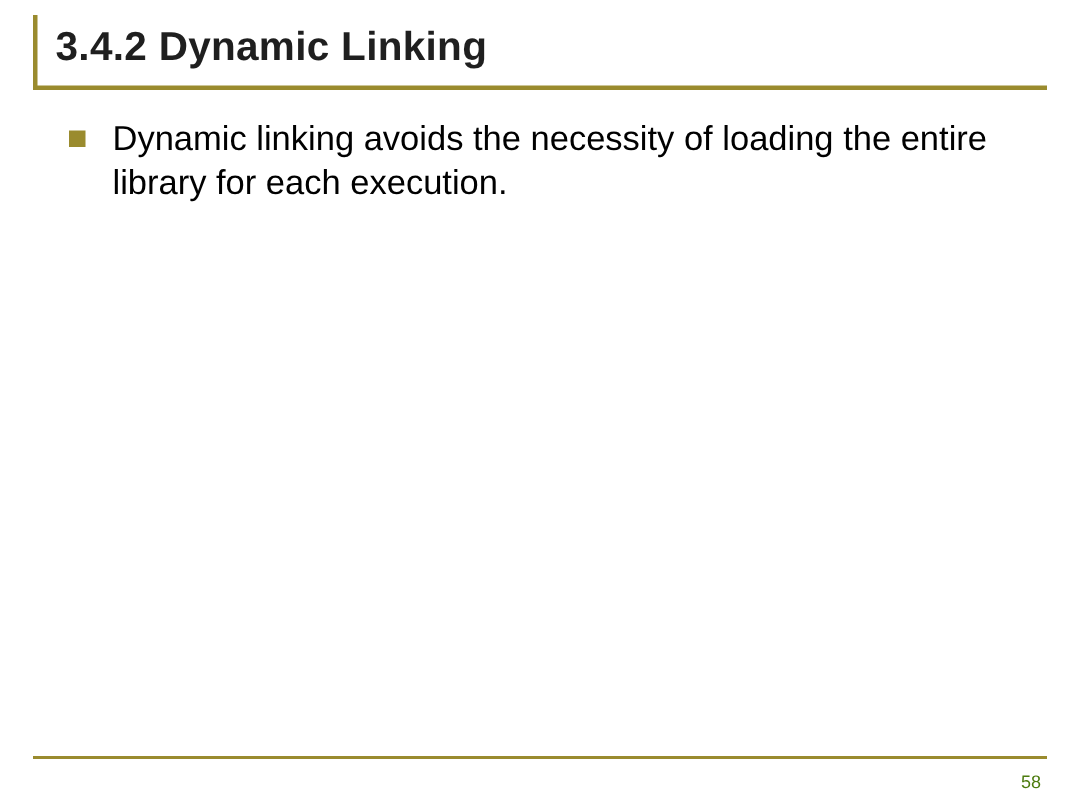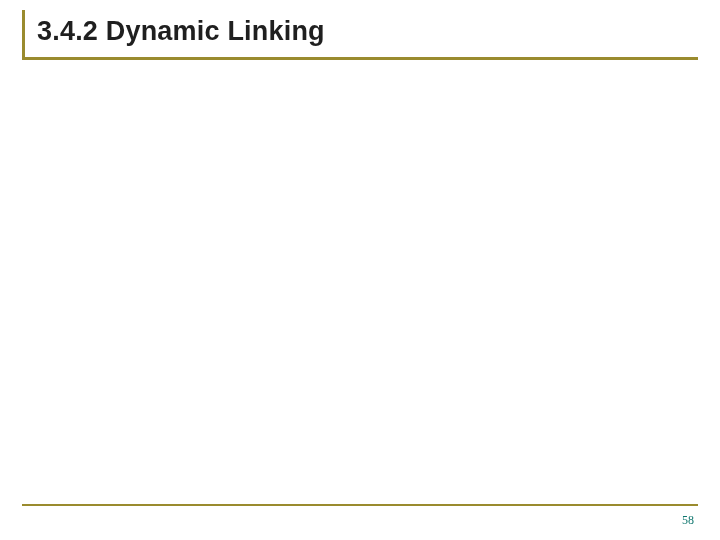--- a/index.html
+++ b/index.html
@@ -60,35 +60,39 @@
     left: 22px;
     right: 22px;
     bottom: 34px;
     border-top: 2px solid #9a8b2e;
   }
   .page-number {
     position: absolute;
     right: 26px;
     bottom: 12px;
     font-size: 12px;
-    color: #0f766e;
-    font-family: Liberation Serif, serif;
+    color: #4d7c0f;
+    font-family: Liberation Sans, sans-serif;
   }
 </style>
 </head>
 <body>
 
 <div class="slide">
 
   <div class="title-wrap">
     <div class="title">3.4.2 Dynamic Linking</div>
   </div>
 
   <div class="body">
 
+    <div class="bullet">
+      <div class="marker"></div>
+      <div class="bullet-text">Dynamic linking avoids the necessity of loading the entire library for each execution.</div>
+    </div>
 
 
   </div>
 
   <div class="footer-rule"></div>
   <div class="page-number">58</div>
 
 </div>
 
 </body></html>

